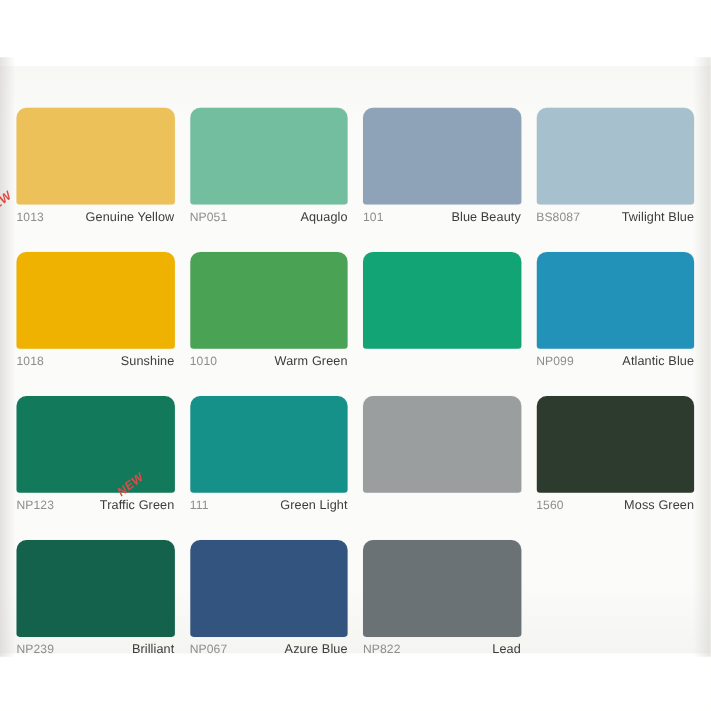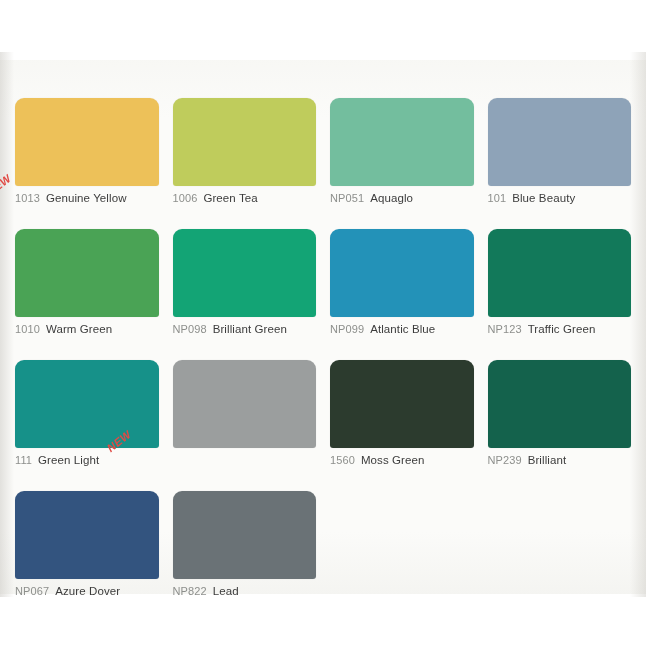--- a/index.html
+++ b/index.html
@@ -99,21 +99,21 @@
     font-size: 11px;
     color: #8d8f8c;
     letter-spacing: 0.1px;
     white-space: nowrap;
     flex: 0 0 auto;
   }
 
   .swatch-name {
     font-size: 11.5px;
     color: #3c3c3c;
-    text-align: left;
+    text-align: right;
     letter-spacing: 0.1px;
     flex: 1 1 auto;
     padding-left: 6px;
   }
 
   .new-badge {
     position: absolute;
     font-size: 11px;
     font-style: italic;
     font-weight: bold;
@@ -145,53 +145,56 @@
 
   <div id="swatch-grid">
       <div class="swatch-cell">
         <div class="swatch-chip" style="background: rgb(237, 193, 89);"></div>
         <div class="swatch-label-row">
           <span class="swatch-code">1013</span>
           <span class="swatch-name">Genuine Yellow</span>
         </div>
       </div>
       <div class="swatch-cell">
-        <div class="swatch-chip" style="background: rgb(191, 204, 92);"></div>
-        <div class="swatch-label-row">
-          <span class="swatch-code">1006</span>
-          <span class="swatch-name">Green Tea</span>
-        </div>
-      </div>
-      <div class="swatch-cell">
         <div class="swatch-chip" style="background: rgb(115, 190, 158);"></div>
         <div class="swatch-label-row">
           <span class="swatch-code">NP051</span>
           <span class="swatch-name">Aquaglo</span>
         </div>
       </div>
       <div class="swatch-cell">
         <div class="swatch-chip" style="background: rgb(142, 163, 184);"></div>
         <div class="swatch-label-row">
           <span class="swatch-code">101</span>
           <span class="swatch-name">Blue Beauty</span>
         </div>
       </div>
       <div class="swatch-cell">
+        <div class="swatch-chip" style="background: rgb(166, 192, 206);"></div>
+        <div class="swatch-label-row">
+          <span class="swatch-code">BS8087</span>
+          <span class="swatch-name">Twilight Blue</span>
+        </div>
+      </div>
+      <div class="swatch-cell">
+        <div class="swatch-chip" style="background: rgb(239, 178, 0);"></div>
+        <div class="swatch-label-row">
+          <span class="swatch-code">1018</span>
+          <span class="swatch-name">Sunshine</span>
+        </div>
+      </div>
+      <div class="swatch-cell">
         <div class="swatch-chip" style="background: rgb(74, 163, 85);"></div>
         <div class="swatch-label-row">
           <span class="swatch-code">1010</span>
           <span class="swatch-name">Warm Green</span>
         </div>
       </div>
       <div class="swatch-cell">
         <div class="swatch-chip" style="background: rgb(19, 164, 117);"></div>
-        <div class="swatch-label-row">
-          <span class="swatch-code">NP098</span>
-          <span class="swatch-name">Brilliant Green</span>
-        </div>
       </div>
       <div class="swatch-cell">
         <div class="swatch-chip" style="background: rgb(35, 146, 184);"></div>
         <div class="swatch-label-row">
           <span class="swatch-code">NP099</span>
           <span class="swatch-name">Atlantic Blue</span>
         </div>
       </div>
       <div class="swatch-cell">
         <div class="swatch-chip" style="background: rgb(18, 121, 90);"></div>
@@ -221,21 +224,21 @@
         <div class="swatch-chip" style="background: rgb(20, 98, 76);"></div>
         <div class="swatch-label-row">
           <span class="swatch-code">NP239</span>
           <span class="swatch-name">Brilliant</span>
         </div>
       </div>
       <div class="swatch-cell">
         <div class="swatch-chip" style="background: rgb(51, 84, 127);"></div>
         <div class="swatch-label-row">
           <span class="swatch-code">NP067</span>
-          <span class="swatch-name">Azure Dover</span>
+          <span class="swatch-name">Azure Blue</span>
         </div>
       </div>
       <div class="swatch-cell">
         <div class="swatch-chip" style="background: rgb(106, 114, 118);"></div>
         <div class="swatch-label-row">
           <span class="swatch-code">NP822</span>
           <span class="swatch-name">Lead</span>
         </div>
       </div>
     </div>

